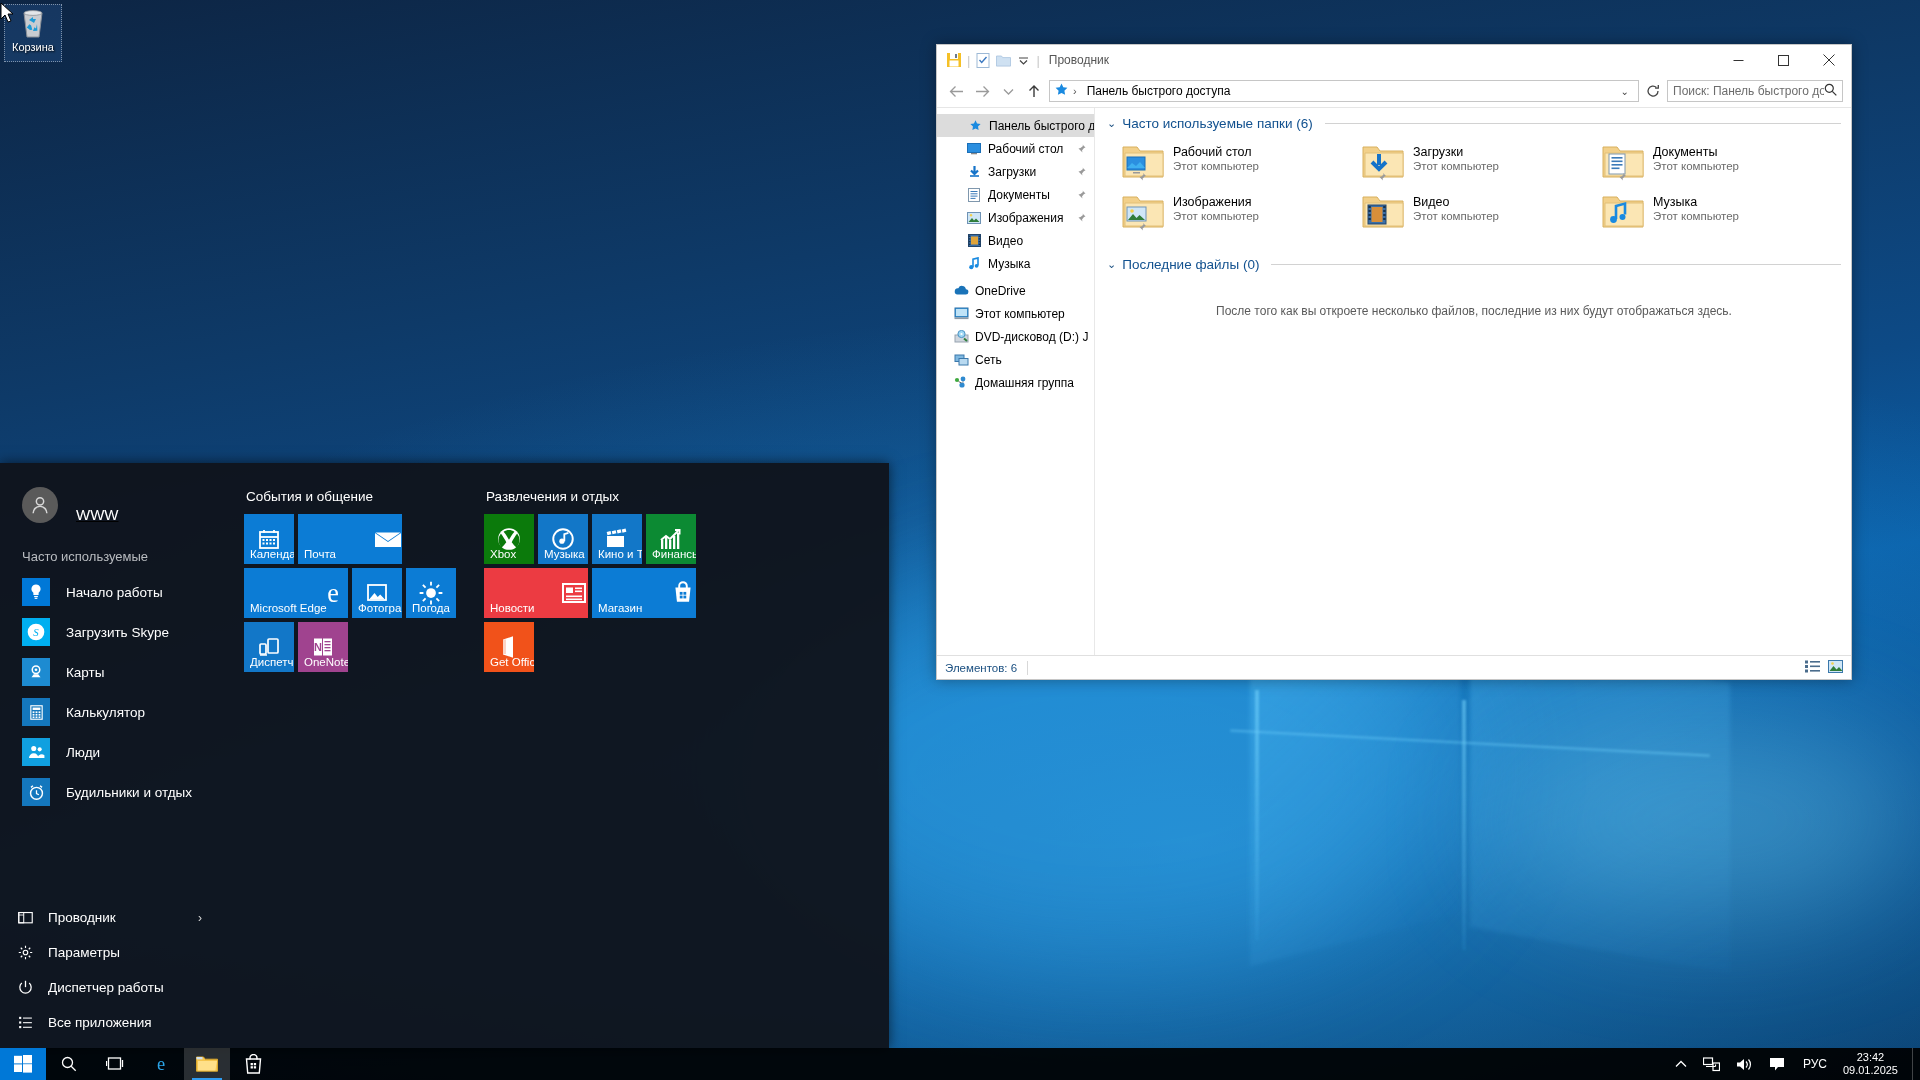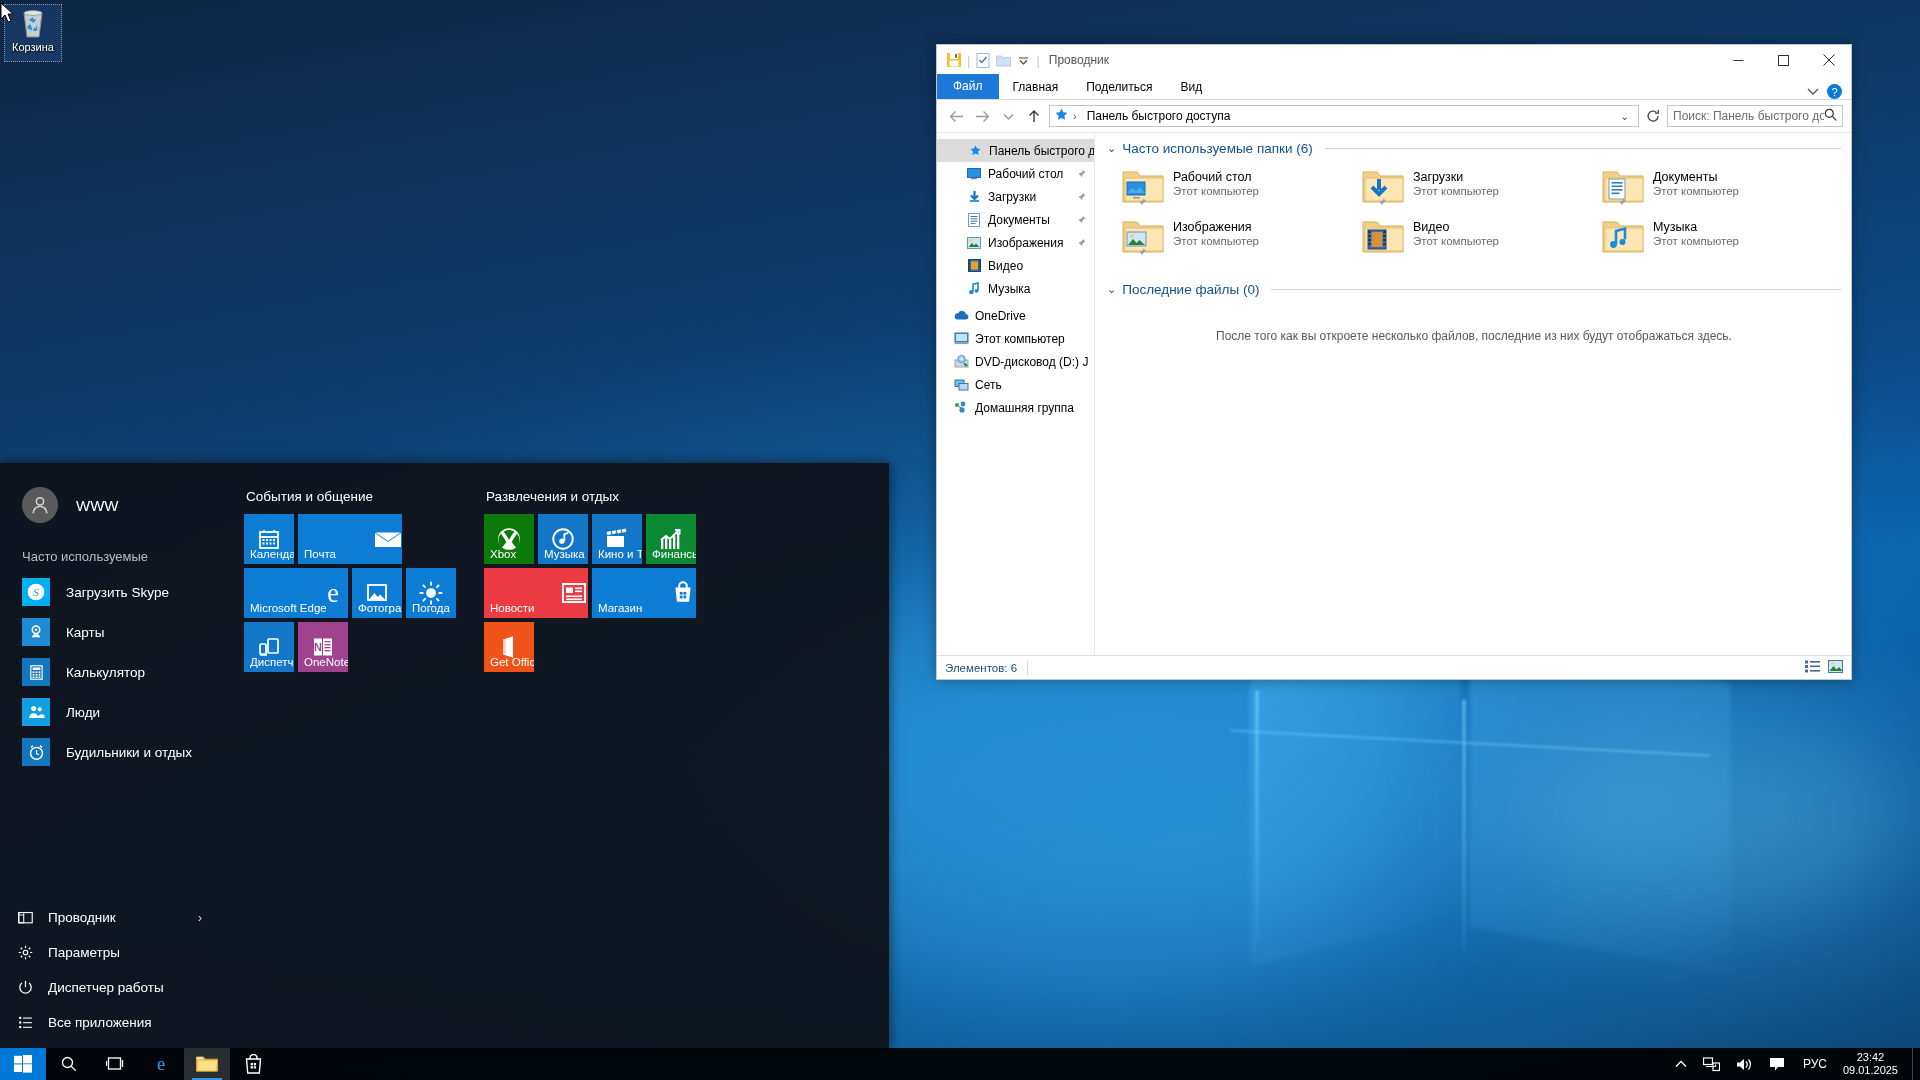--- a/index.html
+++ b/index.html
@@ -60,23 +60,24 @@
     display: flex;
     box-shadow: 0 0 12px rgba(0,0,0,0.6);
   }
   #start-left {
     width: 238px; height: 100%;
     display: flex; flex-direction: column;
     padding-top: 18px;
     position: relative;
   }
   .user-row {
-    display: flex; align-items: center;
+    display: flex; align-items: flex-end;
     padding: 6px 0 6px 22px;
     cursor: default;
+    text-decoration: underline;
   }
   .avatar {
     width: 36px; height: 36px; border-radius: 50%;
     background: #5a5a5a;
     display: flex; align-items: center; justify-content: center;
   }
   .user-name { color: #fff; font-size: 15px; margin-left: 18px; }
 
   .section-caption {
     color: #b9bcc0; font-size: 13px;
@@ -302,20 +303,30 @@
           <circle cx="12" cy="8" r="4" fill="none" stroke="#d8d8d8" stroke-width="1.6"></circle>
           <path d="M4.5,21 a7.5,7.5 0 0 1 15,0" fill="none" stroke="#d8d8d8" stroke-width="1.6"></path>
         </svg>
       </div>
       <span class="user-name">WWW</span>
     </div>
 
     <div class="section-caption">Часто используемые</div>
 
     <div>
+      <div class="app-item">
+        <span class="app-tile-ico" style="background:#0078d7">
+          <svg width="18" height="18" viewBox="0 0 24 24">
+              <path d="M12 2a6 6 0 0 0-3.5 10.9V16h7v-3.1A6 6 0 0 0 12 2z" fill="#fff"></path>
+              <rect x="9.5" y="17.2" width="5" height="1.6" fill="#fff"></rect>
+              <rect x="10.2" y="19.6" width="3.6" height="1.6" fill="#fff"></rect>
+            </svg>
+        </span>
+        <span class="app-label">Начало работы</span>
+      </div>
       <div class="app-item">
         <span class="app-tile-ico" style="background:#00aff0">
           <svg width="20" height="20" viewBox="0 0 24 24">
               <circle cx="12" cy="12" r="10" fill="#fff"></circle>
               <text x="12" y="17" font-size="13" font-family="Liberation Serif, serif" font-style="italic" text-anchor="middle" fill="#00aff0">S</text>
             </svg>
         </span>
         <span class="app-label">Загрузить Skype</span>
       </div>
       <div class="app-item">
@@ -650,34 +661,20 @@
           </svg>
       </div>
       <div class="win-btn close">
         <svg width="12" height="12" viewBox="0 0 12 12">
             <path d="M0.5 0.5l11 11M11.5 0.5l-11 11" stroke="currentColor" stroke-width="1"></path>
           </svg>
       </div>
     </div>
   </div>
 
-  <div class="ribbon-tabs">
-    <div class="rb-tab file">Файл</div>
-    <div class="rb-tab">Главная</div>
-    <div class="rb-tab">Поделиться</div>
-    <div class="rb-tab">Вид</div>
-    <div class="ribbon-right">
-      <span>
-        <svg width="12" height="9" viewBox="0 0 12 9">
-            <path d="M1 2l5 5 5-5" stroke="#555" stroke-width="1.3" fill="none"></path>
-          </svg>
-      </span>
-      <span class="help-circle">?</span>
-    </div>
-  </div>
 
   <div class="addressbar">
     <span class="nav-btn">
       <svg width="15" height="13" viewBox="0 0 15 13">
           <path d="M14 6.5H2M6.5 1.5L1.5 6.5l5 5" stroke="currentColor" stroke-width="1.3" fill="none"></path>
         </svg>
     </span>
     <span class="nav-btn">
       <svg width="15" height="13" viewBox="0 0 15 13">
           <path d="M1 6.5h12M8.5 1.5l5 5-5 5" stroke="currentColor" stroke-width="1.3" fill="none"></path>

